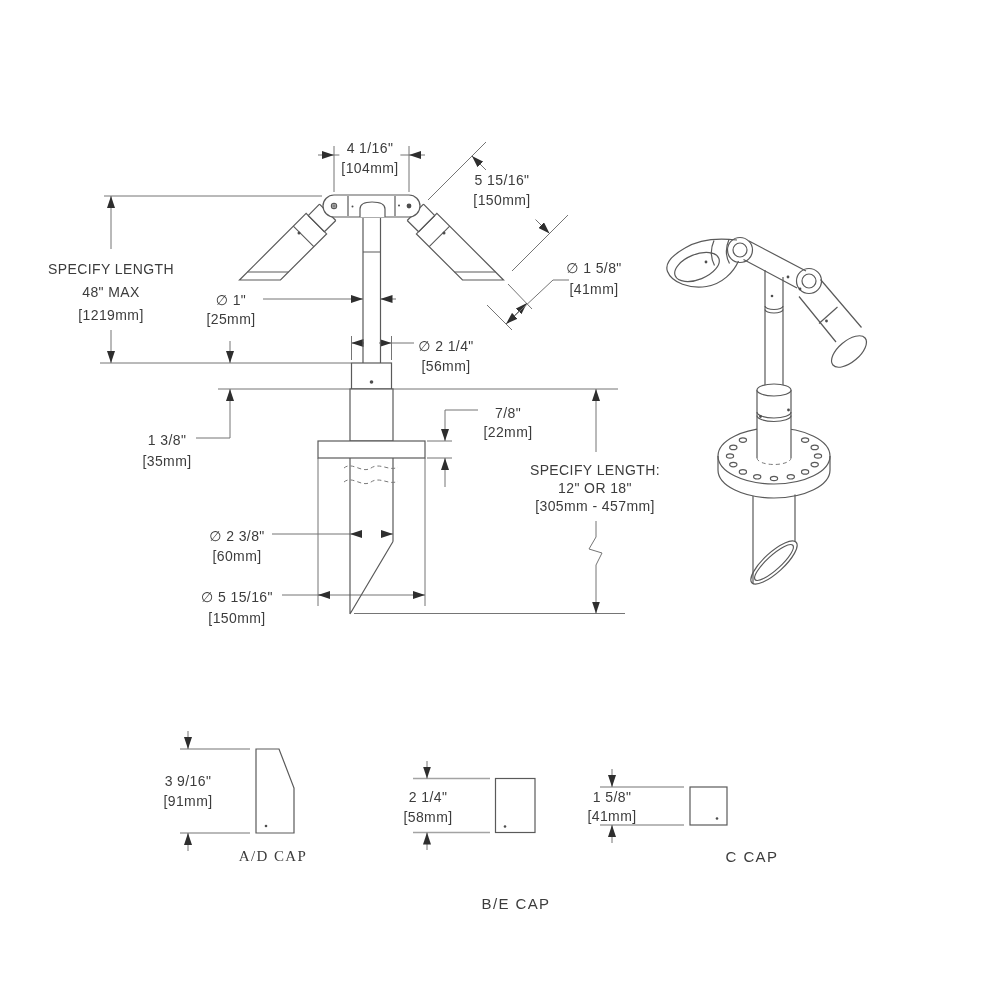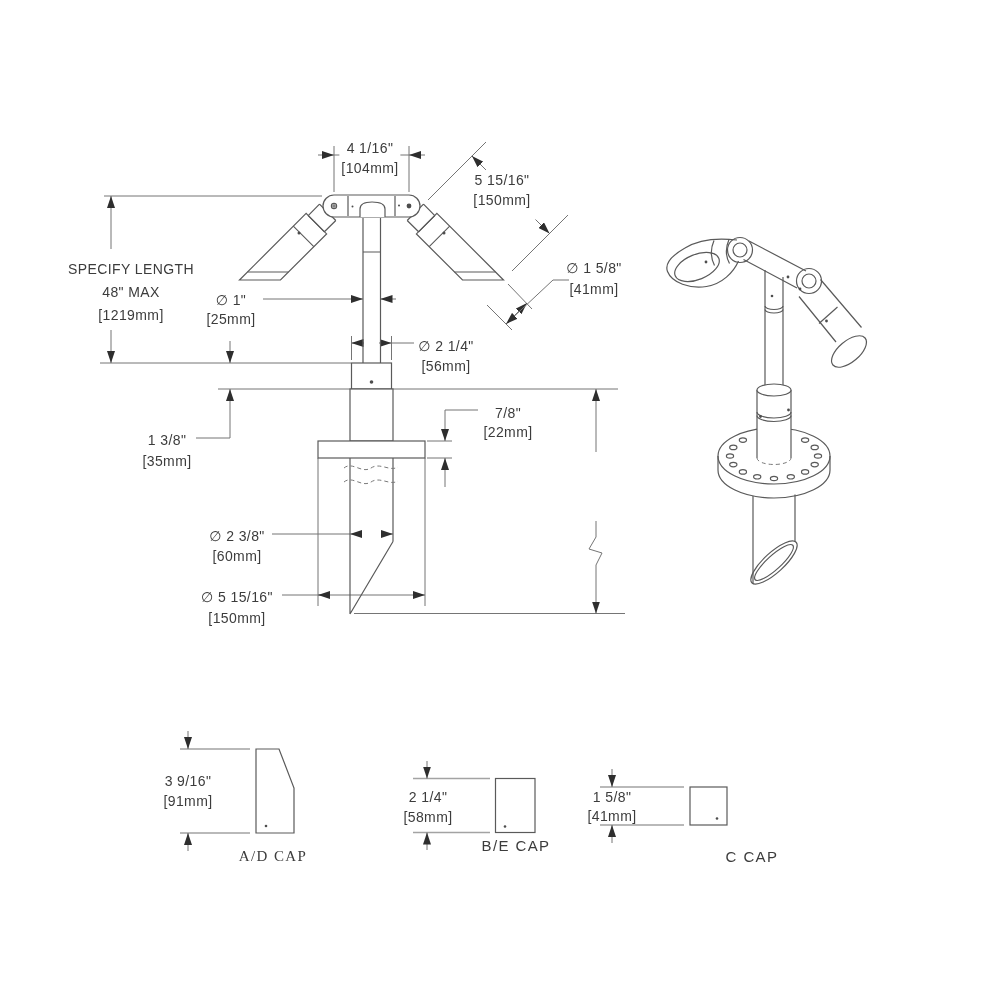--- a/index.html
+++ b/index.html
@@ -214,21 +214,21 @@
   <div class="lbl" style="left:502px;top:170px;">
     <span>5 15/16"</span>
     <span>[150mm]</span>
   </div>
 
   <div class="lbl" style="left:594px;top:258px;line-height:21px;background:transparent;">
     <span>∅ 1 5/8"</span>
     <span>[41mm]</span>
   </div>
 
-  <div class="lbl" style="left:111px;top:258px;line-height:23px;margin-left:20px;">
+  <div class="lbl" style="left:111px;top:258px;line-height:23px;">
     <span>SPECIFY LENGTH</span>
     <span>48" MAX</span>
     <span>[1219mm]</span>
   </div>
 
   <div class="lbl" style="left:231px;top:291px;line-height:19px;background:transparent;">
     <span>∅ 1"</span>
     <span>[25mm]</span>
   </div>
 
@@ -240,20 +240,25 @@
   <div class="lbl" style="left:508px;top:404px;line-height:19px;background:transparent;">
     <span>7/8"</span>
     <span>[22mm]</span>
   </div>
 
   <div class="lbl" style="left:167px;top:430px;line-height:21px;background:transparent;">
     <span>1 3/8"</span>
     <span>[35mm]</span>
   </div>
 
+  <div class="lbl" style="left:595px;top:461px;line-height:18px;">
+    <span>SPECIFY LENGTH:</span>
+    <span>12" OR 18"</span>
+    <span>[305mm - 457mm]</span>
+  </div>
 
   <div class="lbl" style="left:237px;top:526px;background:transparent;">
     <span>∅ 2 3/8"</span>
     <span>[60mm]</span>
   </div>
 
   <div class="lbl" style="left:237px;top:587px;line-height:21px;background:transparent;">
     <span>∅ 5 15/16"</span>
     <span>[150mm]</span>
   </div>
@@ -261,21 +266,21 @@
   <div class="lbl" style="left:188px;top:771px;background:transparent;">
     <span>3 9/16"</span>
     <span>[91mm]</span>
   </div>
   <div class="lbl cap-name" style="left:273px;top:846px;font-family:Liberation Serif, serif;">A/D CAP</div>
 
   <div class="lbl" style="left:428px;top:787px;background:transparent;">
     <span>2 1/4"</span>
     <span>[58mm]</span>
   </div>
-  <div class="lbl cap-name" style="left:516px;top:836px;">B/E CAP</div>
+  <div class="lbl cap-name" style="left:516px;top:894px;">B/E CAP</div>
 
   <div class="lbl" style="left:612px;top:788px;line-height:19px;background:transparent;">
     <span>1 5/8"</span>
     <span>[41mm]</span>
   </div>
   <div class="lbl cap-name" style="left:752px;top:847px;">C CAP</div>
 
 </div>
 
 </body></html>

